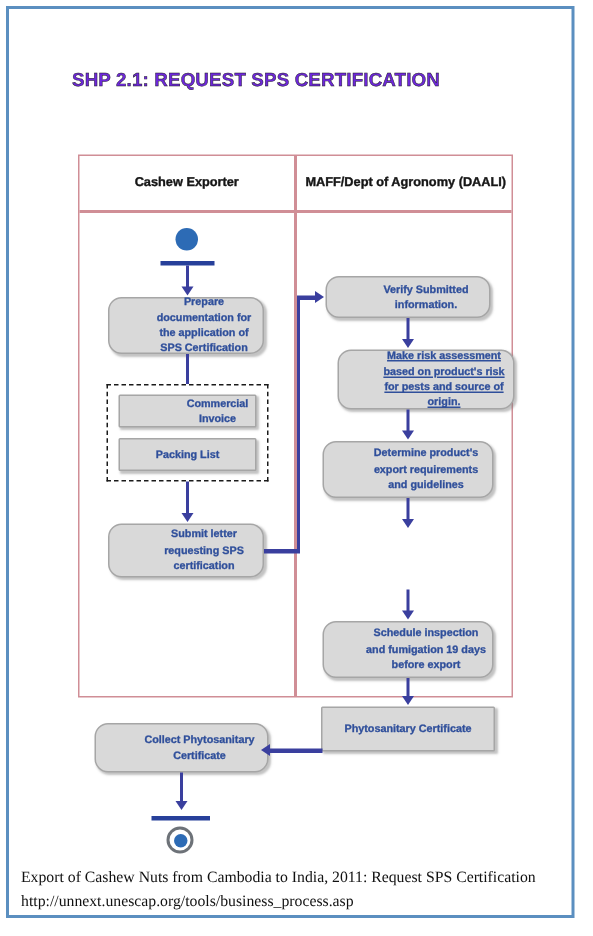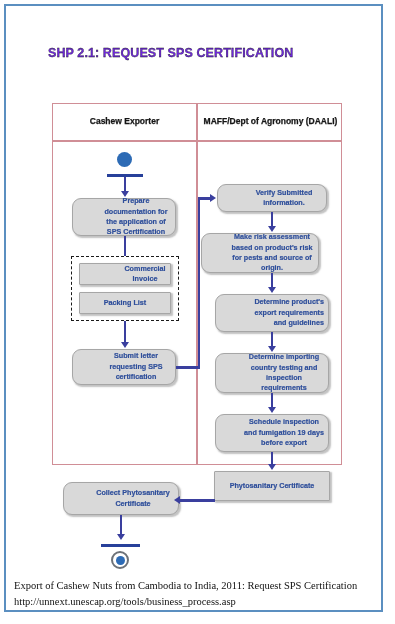--- a/index.html
+++ b/index.html
@@ -237,31 +237,30 @@
     <div class="hline" style="left:123px; top:262px; width:24px;"></div>
     <div class="vline" style="left:144.5px; top:94px; height:170px;"></div>
     <div class="hline" style="left:144.5px; top:93px; width:14px;"></div>
     <div class="arrow-right" style="left:157px; top:90px;"></div>
 
     <div class="node rounded" style="left:164px; top:80px; width:110px; height:28px;">Verify Submitted information.</div>
 
     <div class="vline" style="left:217.5px; top:108px; height:16px;"></div>
     <div class="arrow-down" style="left:214.5px; top:122px;"></div>
 
-    <div class="node rounded" style="left:148px; top:129px; width:118px; height:40px;">Make risk assessment based on product's risk for pests and source of origin.</div>
+    <div class="node rounded" style="left:172px; top:129px; width:118px; height:40px;text-decoration:underline;">Make risk assessment based on product's risk for pests and source of origin.</div>
 
     <div class="vline" style="left:217.5px; top:169px; height:16px;"></div>
     <div class="arrow-down" style="left:214.5px; top:183px;"></div>
 
-    <div class="node rounded" style="left:162px; top:190px; width:114px; height:38px;text-align:right;">Determine product's export requirements and guidelines</div>
+    <div class="node rounded" style="left:162px; top:190px; width:114px; height:38px;">Determine product's export requirements and guidelines</div>
 
     <div class="vline" style="left:217.5px; top:228px; height:16px;"></div>
     <div class="arrow-down" style="left:214.5px; top:242px;"></div>
 
-    <div class="node rounded" style="left:162px; top:249px; width:114px; height:40px;">Determine importing country testing and inspection requirements</div>
 
     <div class="vline" style="left:217.5px; top:289px; height:16px;"></div>
     <div class="arrow-down" style="left:214.5px; top:303px;"></div>
 
     <div class="node rounded" style="left:162px; top:310px; width:114px; height:38px;">Schedule inspection and fumigation 19 days before export</div>
 
     <div class="vline" style="left:217.5px; top:348px; height:14px;"></div>
     <div class="arrow-down" style="left:214.5px; top:360px;"></div>
 
     <div class="node square" style="left:161px; top:367px; width:116px; height:30px;">Phytosanitary Certificate</div>

